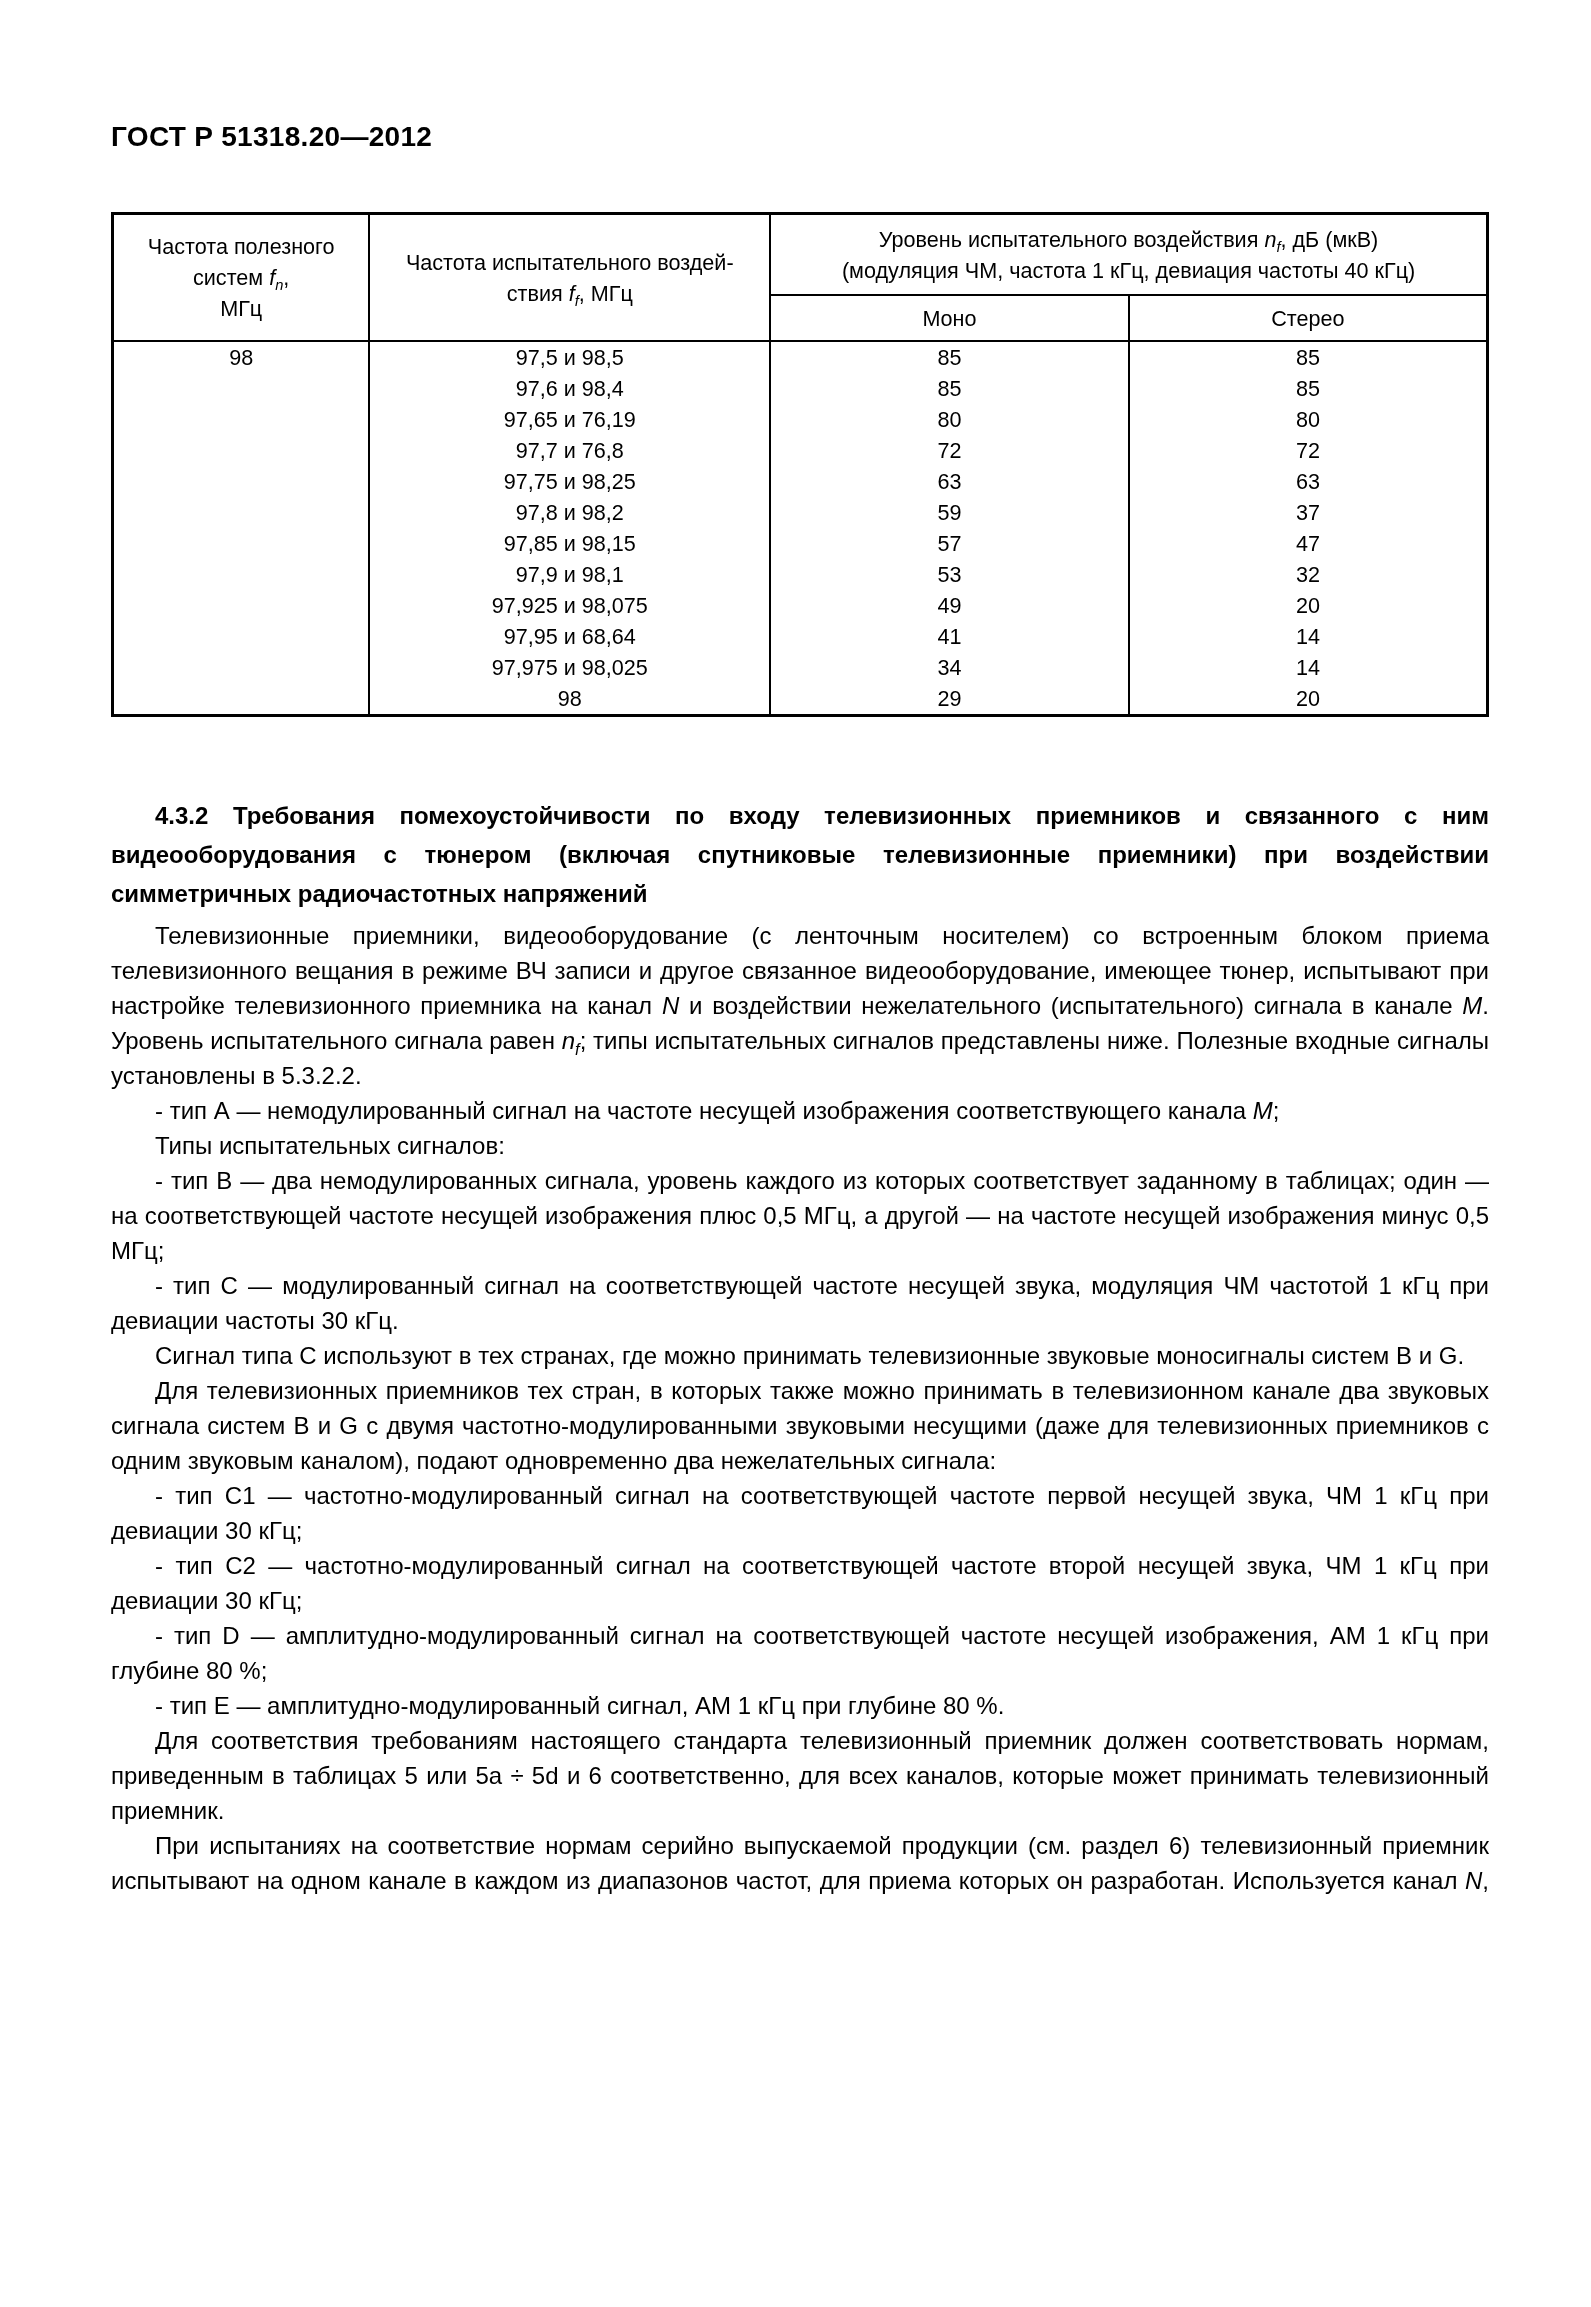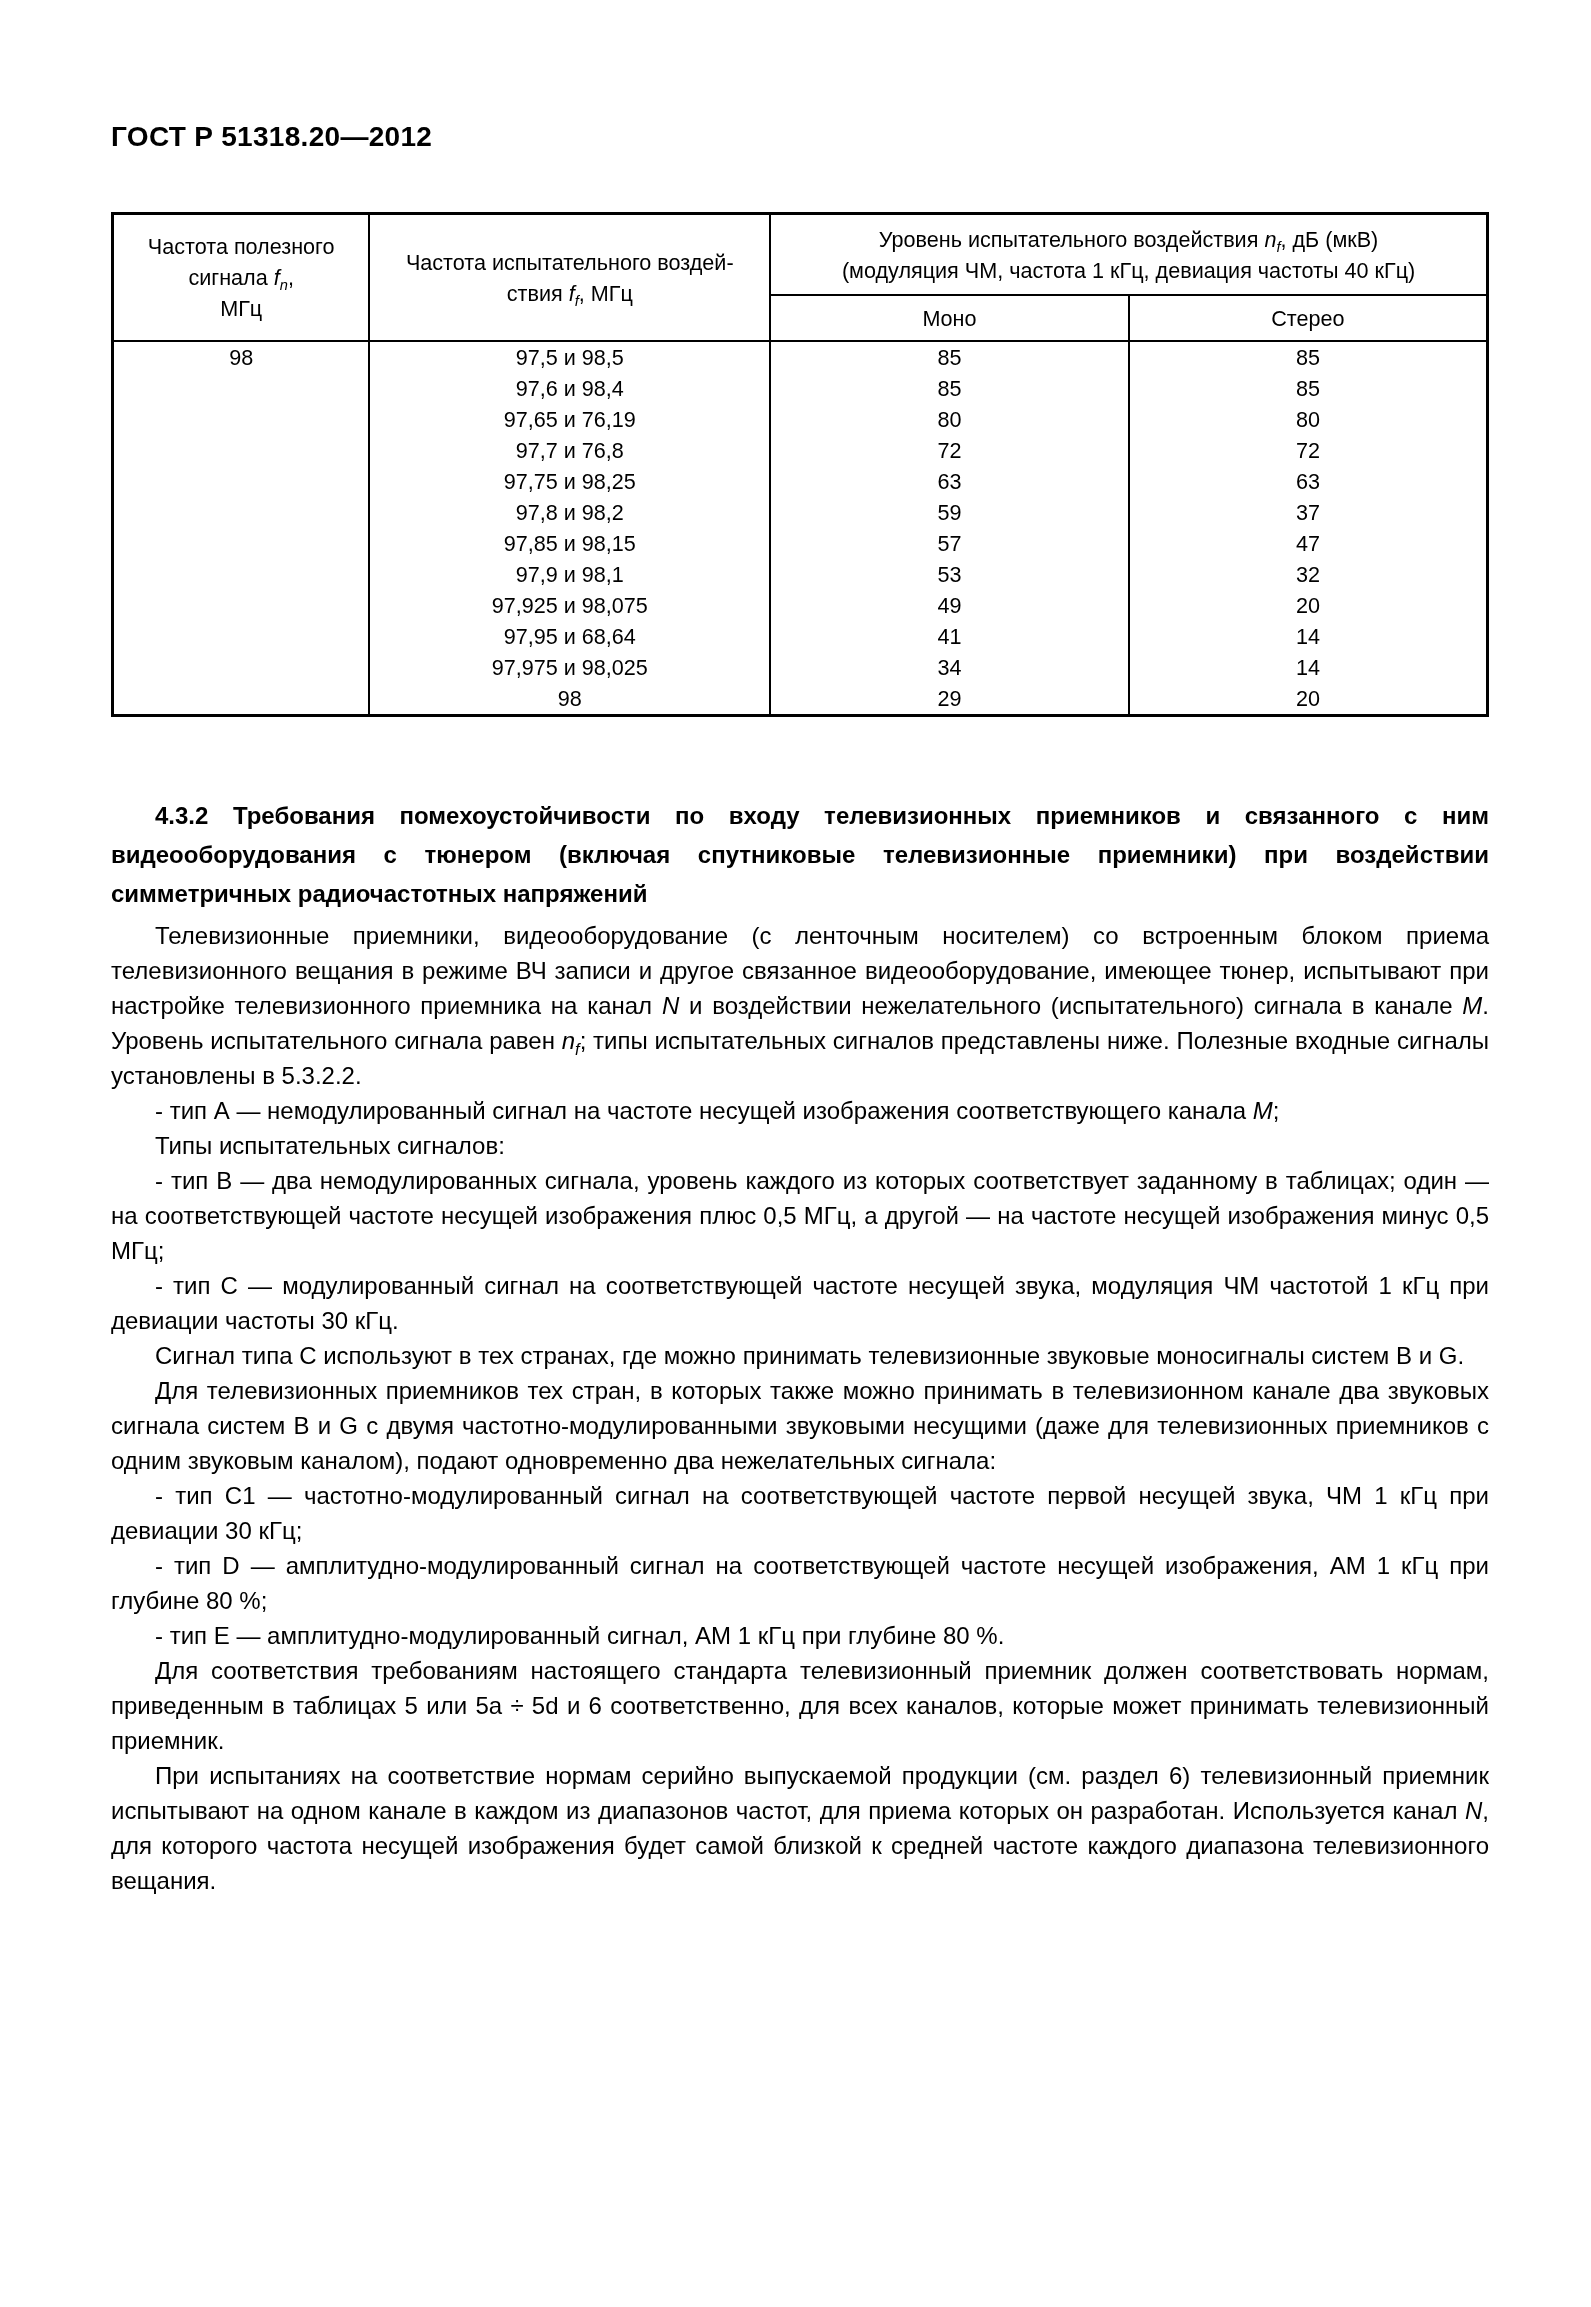--- a/index.html
+++ b/index.html
@@ -103,21 +103,21 @@
 
 <div class="page">
   <div class="content">
 
     <div class="doc-code">ГОСТ Р 51318.20—2012</div>
 
 
     <table class="t4">
       <tbody>
         <tr>
-          <td class="hc rowspan-hd c1" rowspan="2"><span>Частота полезного</span><br><span>сигнала </span><i>f</i><sub class="it">n</sub><span>,</span><br><span>МГц</span></td>
+          <td class="hc rowspan-hd c1" rowspan="2"><span>Частота полезного</span><br><span>систем </span><i>f</i><sub class="it">n</sub><span>,</span><br><span>МГц</span></td>
           <td class="hc rowspan-hd c2" rowspan="2"><span>Частота испытательного воздей-</span><br><span>ствия </span><i>f</i><sub class="it">f</sub><span>, МГц</span></td>
           <td class="hc group-hd" colspan="2"><span>Уровень испытательного воздействия </span><i>n</i><sub class="it">f</sub><span>, дБ (мкВ)</span><br><span>(модуляция ЧМ, частота 1 кГц, девиация  частоты 40 кГц)</span></td>
         </tr>
         <tr>
           <td class="hc sub-hd c3">Моно</td>
           <td class="hc sub-hd c4">Стерео</td>
         </tr>
         <tr>
           <td class="bc c1">
               <div>98</div>
@@ -182,20 +182,21 @@
     <p class="section-heading">4.3.2 Требования помехоустойчивости по входу  телевизионных приемников и связанного с ним видеооборудования с тюнером (включая спутниковые телевизионные приемники) при воздействии симметричных радиочастотных напряжений</p>
 
     <p class="p"><span>Телевизионные приемники, видеооборудование (с ленточным носителем) со встроенным блоком приема телевизионного вещания в режиме ВЧ записи и другое связанное видеооборудование, имеющее тюнер, испытывают при настройке телевизионного приемника на канал </span><i>N</i><span>  и воздействии нежелательного (испытательного)  сигнала в канале </span><i>М</i><span>. Уровень испытательного сигнала равен </span><i>n</i><sub class="it">f</sub><span>; типы испытательных сигналов представлены ниже. Полезные входные сигналы установлены в 5.3.2.2.</span></p>
     <p class="p"><span>- тип А — немодулированный сигнал на частоте несущей изображения соответствующего канала </span><i>М</i><span>;</span></p>
     <p class="p"><span>Типы испытательных сигналов:</span></p>
     <p class="p"><span>- тип В — два немодулированных сигнала, уровень каждого из которых соответствует заданному в таблицах; один — на соответствующей частоте несущей изображения плюс 0,5 МГц, а другой — на частоте несущей изображения минус 0,5 МГц;</span></p>
     <p class="p"><span>- тип С — модулированный сигнал на соответствующей частоте несущей звука, модуляция ЧМ частотой 1 кГц при девиации частоты 30 кГц.</span></p>
     <p class="p"><span>Сигнал типа С используют в тех странах, где можно принимать телевизионные звуковые моносигналы систем В и G.</span></p>
     <p class="p"><span>Для телевизионных приемников тех стран, в которых также можно принимать в телевизионном канале два звуковых сигнала систем В и G с двумя частотно-модулированными звуковыми несущими (даже для телевизионных приемников с одним звуковым каналом), подают одновременно два нежелательных сигнала:</span></p>
     <p class="p"><span>- тип С1 — частотно-модулированный сигнал на соответствующей частоте первой несущей звука, ЧМ 1 кГц при девиации 30 кГц;</span></p>
+    <p class="p"><span>- тип С2 — частотно-модулированный сигнал на соответствующей частоте второй  несущей звука, ЧМ 1 кГц при девиации 30 кГц;</span></p>
     <p class="p"><span>- тип D — амплитудно-модулированный сигнал на соответствующей частоте несущей изображения, АМ 1 кГц при глубине 80 %;</span></p>
     <p class="p"><span>- тип Е — амплитудно-модулированный сигнал, АМ 1 кГц при глубине 80 %.</span></p>
     <p class="p"><span>Для соответствия требованиям настоящего стандарта телевизионный приемник должен соответствовать нормам, приведенным в таблицах 5 или 5а ÷ 5d и 6 соответственно, для всех каналов, которые может принимать телевизионный приемник.</span></p>
     <p class="p"><span>При испытаниях на соответствие нормам серийно выпускаемой продукции (см. раздел 6) телевизионный приемник испытывают на одном канале в каждом из диапазонов частот, для приема которых он разработан. Используется канал </span><i>N</i><span>, для которого частота несущей изображения будет самой близкой к средней частоте каждого диапазона телевизионного вещания.</span></p>
 
   </div>
 
   <div class="page-number">8</div>
 </div>
 

